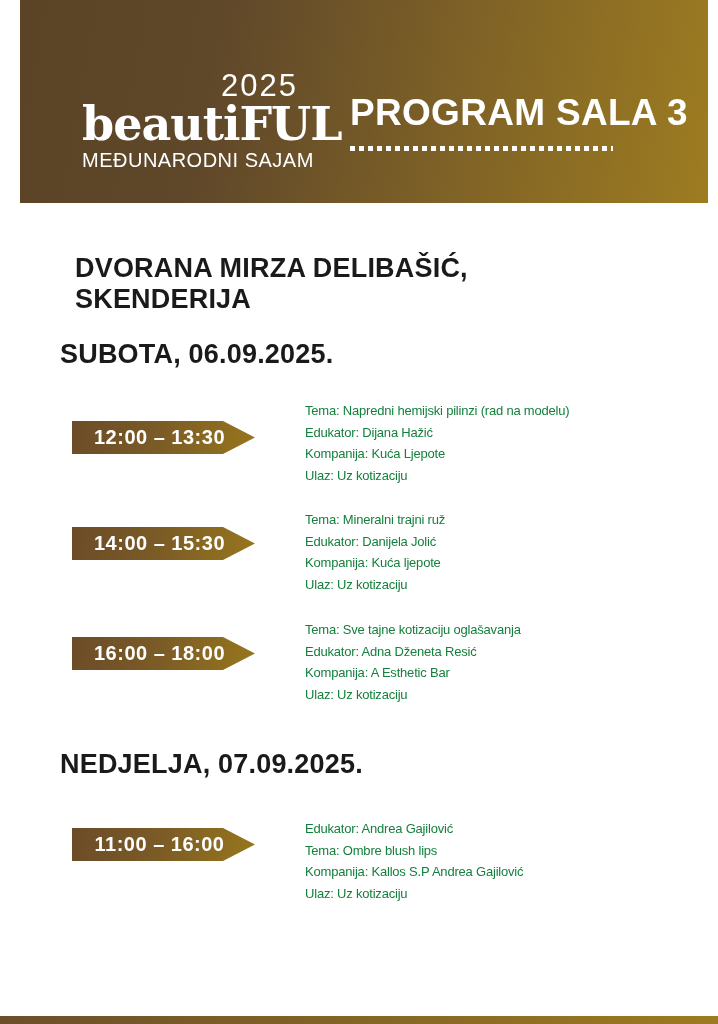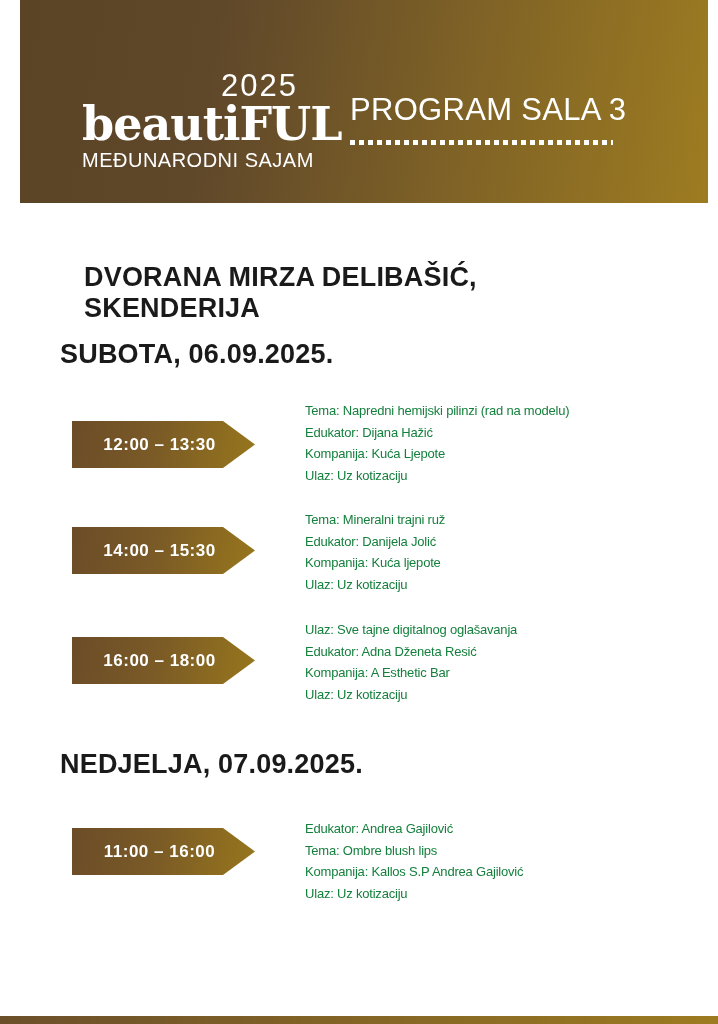--- a/index.html
+++ b/index.html
@@ -21,44 +21,44 @@
   .logo-brand{
     position:absolute;left:0;top:30px;width:230px;
     font-family:"DejaVu Serif", serif;font-weight:bold;
     font-size:46px;line-height:48px;letter-spacing:-1px;white-space:nowrap;
   }
   .logo-tagline{
     position:absolute;left:0;top:78px;width:240px;
     font-size:20px;font-weight:400;letter-spacing:0.5px;line-height:24px;white-space:nowrap;
   }
   .program{position:absolute;left:330px;top:92px;color:#ffffff;}
-  .program-title{font-size:31px;font-weight:normal;letter-spacing:0.3px;white-space:nowrap;}
+  .program-title{font-size:37px;font-weight:bold;letter-spacing:0.3px;white-space:nowrap;}
   .dotted{
     margin-top:12px;width:263px;height:5px;
     background:repeating-linear-gradient(90deg,#ffffff 0 5px,transparent 5px 9px);
   }
   
   .venue{
-    position:absolute;left:72px;top:250px;margin:12px;
+    position:absolute;left:72px;top:250px;margin:3px;
     font-size:27px;font-weight:bold;color:#1a1a1a;line-height:31px;letter-spacing:0.2px;
   }
   .vline{display:block;}
   .day{
     position:absolute;left:60px;margin:0;
     font-size:27px;font-weight:bold;color:#1a1a1a;line-height:31px;letter-spacing:0.2px;white-space:nowrap;
   }
   .day-1{top:339px;}
   .day-2{top:749px;}
   
   .badge{
-    position:absolute;left:72px;width:183px;height:47px;
+    position:absolute;left:72px;width:183px;height:33px;
     background:linear-gradient(100deg,#6b4c28 0%,#7a5a26 45%,#97761d 100%);
     clip-path:polygon(0 0,151px 0,100% 50%,151px 100%,0 100%);
     display:flex;align-items:center;justify-content:center;
-    color:#ffffff;font-size:17px;font-weight:bold;letter-spacing:0.5px;
+    color:#ffffff;font-size:20px;font-weight:bold;letter-spacing:0.5px;
     padding-right:28px;padding-left:20px;box-sizing:border-box;white-space:nowrap;
   }
   .b1{top:421px;}.b2{top:527px;}.b3{top:637px;}.b4{top:828px;}
   
   .details{
     position:absolute;left:305px;width:360px;color:#15803d;
     font-size:13px;font-weight:normal;line-height:21.5px;letter-spacing:-0.2px;
   }
   .t1{top:400px;}.t2{top:509px;}.t3{top:619px;}.t4{top:818px;}
   .dline{white-space:nowrap;}
@@ -109,21 +109,21 @@
     <div class="dline">Tema: Mineralni trajni ruž</div>
     <div class="dline">Edukator: Danijela Jolić</div>
     <div class="dline">Kompanija: Kuća ljepote</div>
     <div class="dline">Ulaz: Uz kotizaciju</div>
   </div>
 
   <div class="badge b3">
     <span>16:00 – 18:00</span>
   </div>
   <div class="details t3">
-    <div class="dline">Ulaz: Sve tajne digitalnog oglašavanja</div>
+    <div class="dline">Tema: Sve tajne kotizaciju oglašavanja</div>
     <div class="dline">Edukator: Adna Dženeta Resić</div>
     <div class="dline">Kompanija: A Esthetic Bar</div>
     <div class="dline">Ulaz: Uz kotizaciju</div>
   </div>
 
   <h2 class="day day-2">NEDJELJA, 07.09.2025.</h2>
 
   <div class="badge b4">
     <span>11:00 – 16:00</span>
   </div>

